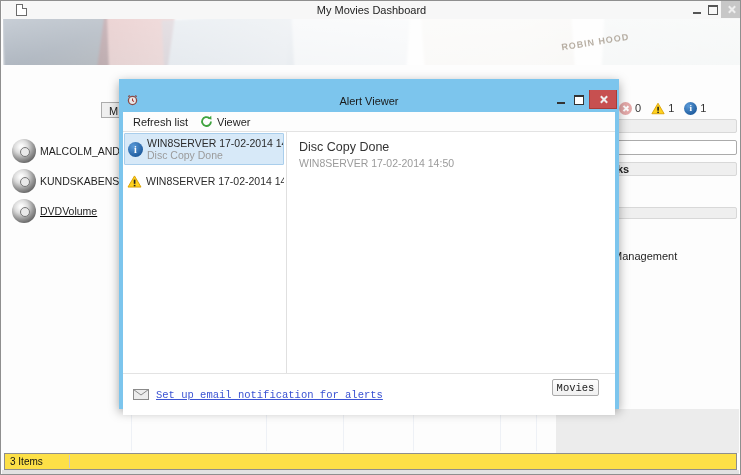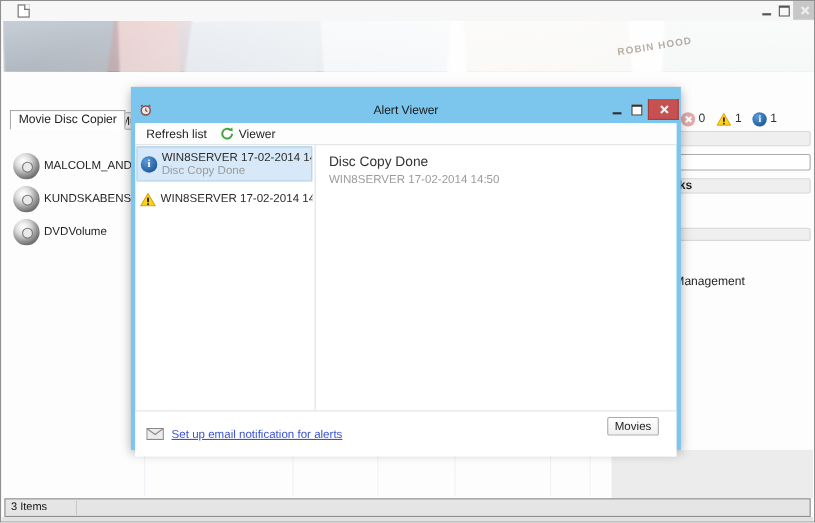--- a/index.html
+++ b/index.html
@@ -55,21 +55,21 @@
   .rp-bar { position:absolute; background:#efefef; border:1px solid #d8d8d8; border-radius:2px; }
   .rp-input { position:absolute; background:#fff; border:1px solid #ababab; border-radius:2px; }
   .rp-frag { position:absolute; font-size:11px; color:#1f1f1f; }
   .rp-frag-bold { font-weight:bold; }
   .rp-block { position:absolute; background:#ececec; }
 
   
   .gridline { position:absolute; top:133px; bottom:23px; width:1px; background:#eef1f6; }
 
   
-  .statusbar { position:absolute; left:3px; right:3px; top:452px; height:17px; background:#e5e5e5; border:1px solid #8e8e8e; font-size:10px; color:#111; display:flex; align-items:center;gap:20px; }
+  .statusbar { position:absolute; left:3px; right:3px; top:452px; height:17px; background:#fde047; border:1px solid #8e8e8e; font-size:10px; color:#111; display:flex; align-items:center;gap:20px; }
   .statusbar .txt { padding-left:5px; }
   .statusbar .sep { width:1px; height:13px; background:#c9c9c9; margin-left:6px; }
   .bottom-edge { position:absolute; left:1px; right:1px; bottom:0; height:4px; background:#e2e2e2; }
 
   
   .dialog { position:absolute; left:118px; top:78px; width:500px; height:330px; background:#7cc5ed; padding:0 4px 5px 4px; box-shadow:0 3px 10px rgba(0,0,0,.35); z-index:10; }
   .dlg-title { position:relative; height:22px; display:flex; align-items:center;margin-top:11px; }
   .dlg-title-text { position:absolute; left:0; right:0; text-align:center; font-size:11px; color:#1a1a1a; }
   .bell-icon { position:absolute; left:3px; top:4px; width:13px; height:13px; }
   .dlg-btn { position:absolute; top:0; height:19px; display:flex; align-items:center; justify-content:center; z-index:2; }
@@ -88,62 +88,62 @@
   .alert-row .aicon { flex:0 0 15px; margin-left:3px; }
   .alert-lines { margin-left:4px; overflow:hidden; }
   .alert-src { font-size:10.5px; color:#2b2b2b; white-space:nowrap; }
   .alert-sub { font-size:10.5px; color:#9b9b9b; white-space:nowrap; }
 
   .detail { position:absolute; left:166px; right:0; top:20px; bottom:27px; padding:8px 10px; }
   .detail-title { font-size:12.5px; color:#333; }
   .detail-src { font-size:10.5px; color:#9b9b9b; margin-top:3px; }
   .detail-msg { font-size:10.5px; color:#4a4a4a; margin-top:9px; line-height:1.35; }
 
-  .dlg-footer { position:absolute; left:0; right:0; bottom:0; height:42px; border-top:1px solid #e3e3e3; background:#fff; display:flex; align-items:center; }
+  .dlg-footer { position:absolute; left:0; right:0; bottom:0; height:42px; border-top:1px solid #e3e3e3; background:#fff; display:flex; align-items:center;font-family:Liberation Mono, monospace; }
   .mail-icon { margin-left:10px; }
   .email-link { margin-left:7px; font-size:10.5px; color:#3b53d3; text-decoration:underline; cursor:pointer; }
   .close-btn { position:absolute; right:16px; top:5px; width:47px; height:17px; background:linear-gradient(#fefefe,#f0f0f0); border:1px solid #ababab; border-radius:2px; font-size:10.5px; color:#222; display:flex; align-items:center; justify-content:center; cursor:pointer; }
 </style>
 </head>
 <body>
 
 <div id="screen">
 
   <div class="titlebar">
     <div class="app-icon"></div>
+    <div class="win-title">My Movies Dashboard</div>
     <div class="winbtn btn-min"></div>
     <div class="winbtn btn-max"></div>
     <div class="winbtn btn-close-main">
         <div class="x-shape"></div>
       </div>
   </div>
 
   <div class="banner">
     <div class="poster p1"></div>
     <div class="poster p2"></div>
     <div class="poster p3"></div>
     <div class="poster p4"></div>
     <div class="poster p5"></div>
     <div class="poster p6"></div>
     <div class="banner-fade"></div>
     <div class="faint-title">ROBIN HOOD</div>
   </div>
 
-  <div class="tab tab-movie">Movie Disc Copier</div>
   <div class="tab tab-music">Music Disc C</div>
 
   <div class="disc-row" style="top:135px;">
     <div class="cd-icon"></div>
     <div class="disc-label">MALCOLM_AND_EDDIE_3</div>
   </div>
   <div class="disc-row" style="top:165px;">
     <div class="cd-icon"></div>
     <div class="disc-label">KUNDSKABENSTRAE_DVD</div>
   </div>
-  <div class="disc-row" style="top:195px;">
+  <div class="disc-row" style="top:195px;text-decoration:underline;">
     <div class="cd-icon"></div>
     <div class="disc-label">DVDVolume</div>
   </div>
 
   <div class="gridline" style="left:130px;"></div>
   <div class="gridline" style="left:265px;"></div>
   <div class="gridline" style="left:342px;"></div>
   <div class="gridline" style="left:412px;"></div>
   <div class="gridline" style="left:499px;"></div>
   <div class="gridline" style="left:535px;"></div>

